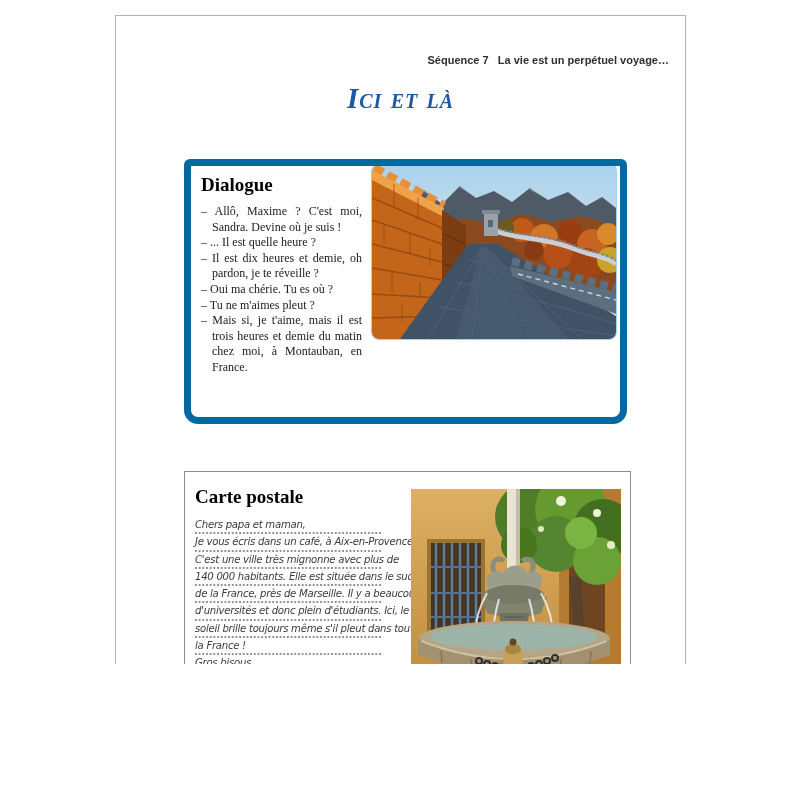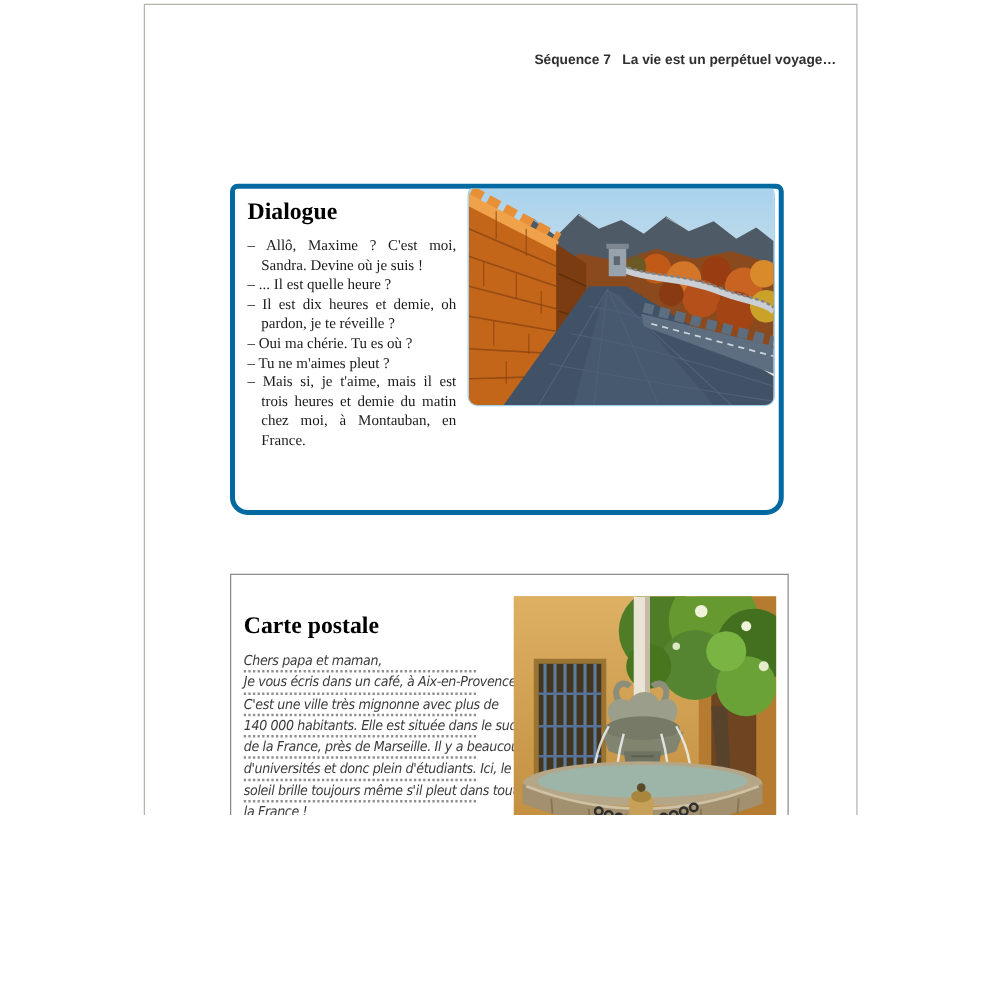--- a/index.html
+++ b/index.html
@@ -1,42 +1,42 @@
 <!DOCTYPE html>
 <html><head>
 <meta charset="utf-8">
 <style>
   html,body{margin:0;padding:0;background:#fff;}
   .canvas{position:relative;width:800px;height:652px;background:#fff;overflow:hidden;
-          font-family:"Liberation Serif",serif;color:#1a1a1a;}
+          font-family:"Liberation Serif",serif;color:#1a1a1a;margin-top:12px;}
   .book-page{position:absolute;left:115px;top:3px;width:571px;height:790px;
              border:1px solid #b3b3ae;background:#fff;box-sizing:border-box;}
 
   .running-header{position:absolute;top:38px;right:16px;
     font-family:"Liberation Sans",sans-serif;font-size:11px;font-weight:bold;color:#2f2f2f;
     white-space:pre;}
   .page-title{position:absolute;top:66px;left:0;width:100%;margin:0;text-align:center;
     font-family:"Liberation Serif",serif;font-style:italic;font-weight:bold;
     font-variant:small-caps;font-size:29px;letter-spacing:1px;color:#1d57a5;}
 
   
   .dialogue-box{position:absolute;left:68px;top:143px;width:443px;height:265px;
-    box-sizing:border-box;border:4px solid #0369a1;border-radius:6px 6px 14px 14px;
+    box-sizing:border-box;border:7px solid #0369a1;border-radius:6px 6px 14px 14px;
     padding:6px 10px 8px 10px;overflow:hidden;background:#fff;}
   .dialogue-photo{float:right;width:244px;height:175px;margin:-9px -7px 6px 9px;
     border-radius:8px;overflow:hidden;border:1px solid #9ed2ee;background:#cfe3ef;}
   .dialogue-photo svg{display:block;}
   .box-heading{margin:2px 0 8px 0;font-family:"Liberation Serif",serif;
     font-size:19px;font-weight:bold;color:#000;}
   .dialogue-text p{margin:0;font-size:12px;line-height:15.6px;text-align:justify;
     padding-left:11px;text-indent:-11px;color:#1a1a1a;}
 
   
   .postcard-box{position:absolute;left:68px;top:455px;width:447px;height:245px;
-    box-sizing:border-box;border:1px solid #8c8c8c;padding:28px 10px 10px 10px;
+    box-sizing:border-box;border:1px solid #8c8c8c;padding:12px 10px 10px 10px;
     background:#fff;overflow:hidden;}
   .postcard-lines{width:202px;margin-top:9px;}
   .postcard-line{box-sizing:border-box;height:17.3px;line-height:16px;
     font-family:"DejaVu Sans",sans-serif;font-style:italic;font-size:11px;
     letter-spacing:-0.3px;color:#3a3a3a;white-space:nowrap;overflow:visible;
     border-bottom:2px dotted #8f8f8f;transform:scaleX(0.92);transform-origin:left center;}
   .postcard-photo{position:absolute;top:17px;right:9px;width:210px;height:207px;
     margin:0;overflow:hidden;background:#d3a24e;}
   .postcard-photo svg{display:block;}
 
@@ -45,20 +45,21 @@
   figure{margin:0;}
 </style>
 </head>
 <body>
 
 <div class="canvas">
   <div class="book-page">
 
     <div class="running-header">Séquence 7   La vie est un perpétuel voyage…</div>
 
+    <h1 class="page-title">Ici et là</h1>
 
     <section class="dialogue-box">
       <figure class="dialogue-photo">
         <svg width="244" height="175" viewBox="0 0 244 175" xmlns="http://www.w3.org/2000/svg">
           <defs>
             <linearGradient id="sky" x1="0" y1="0" x2="0" y2="1">
               <stop offset="0" stop-color="#a9d2ee"></stop>
               <stop offset="0.75" stop-color="#dfe7e2"></stop>
               <stop offset="1" stop-color="#f6e9c9"></stop>
             </linearGradient>

